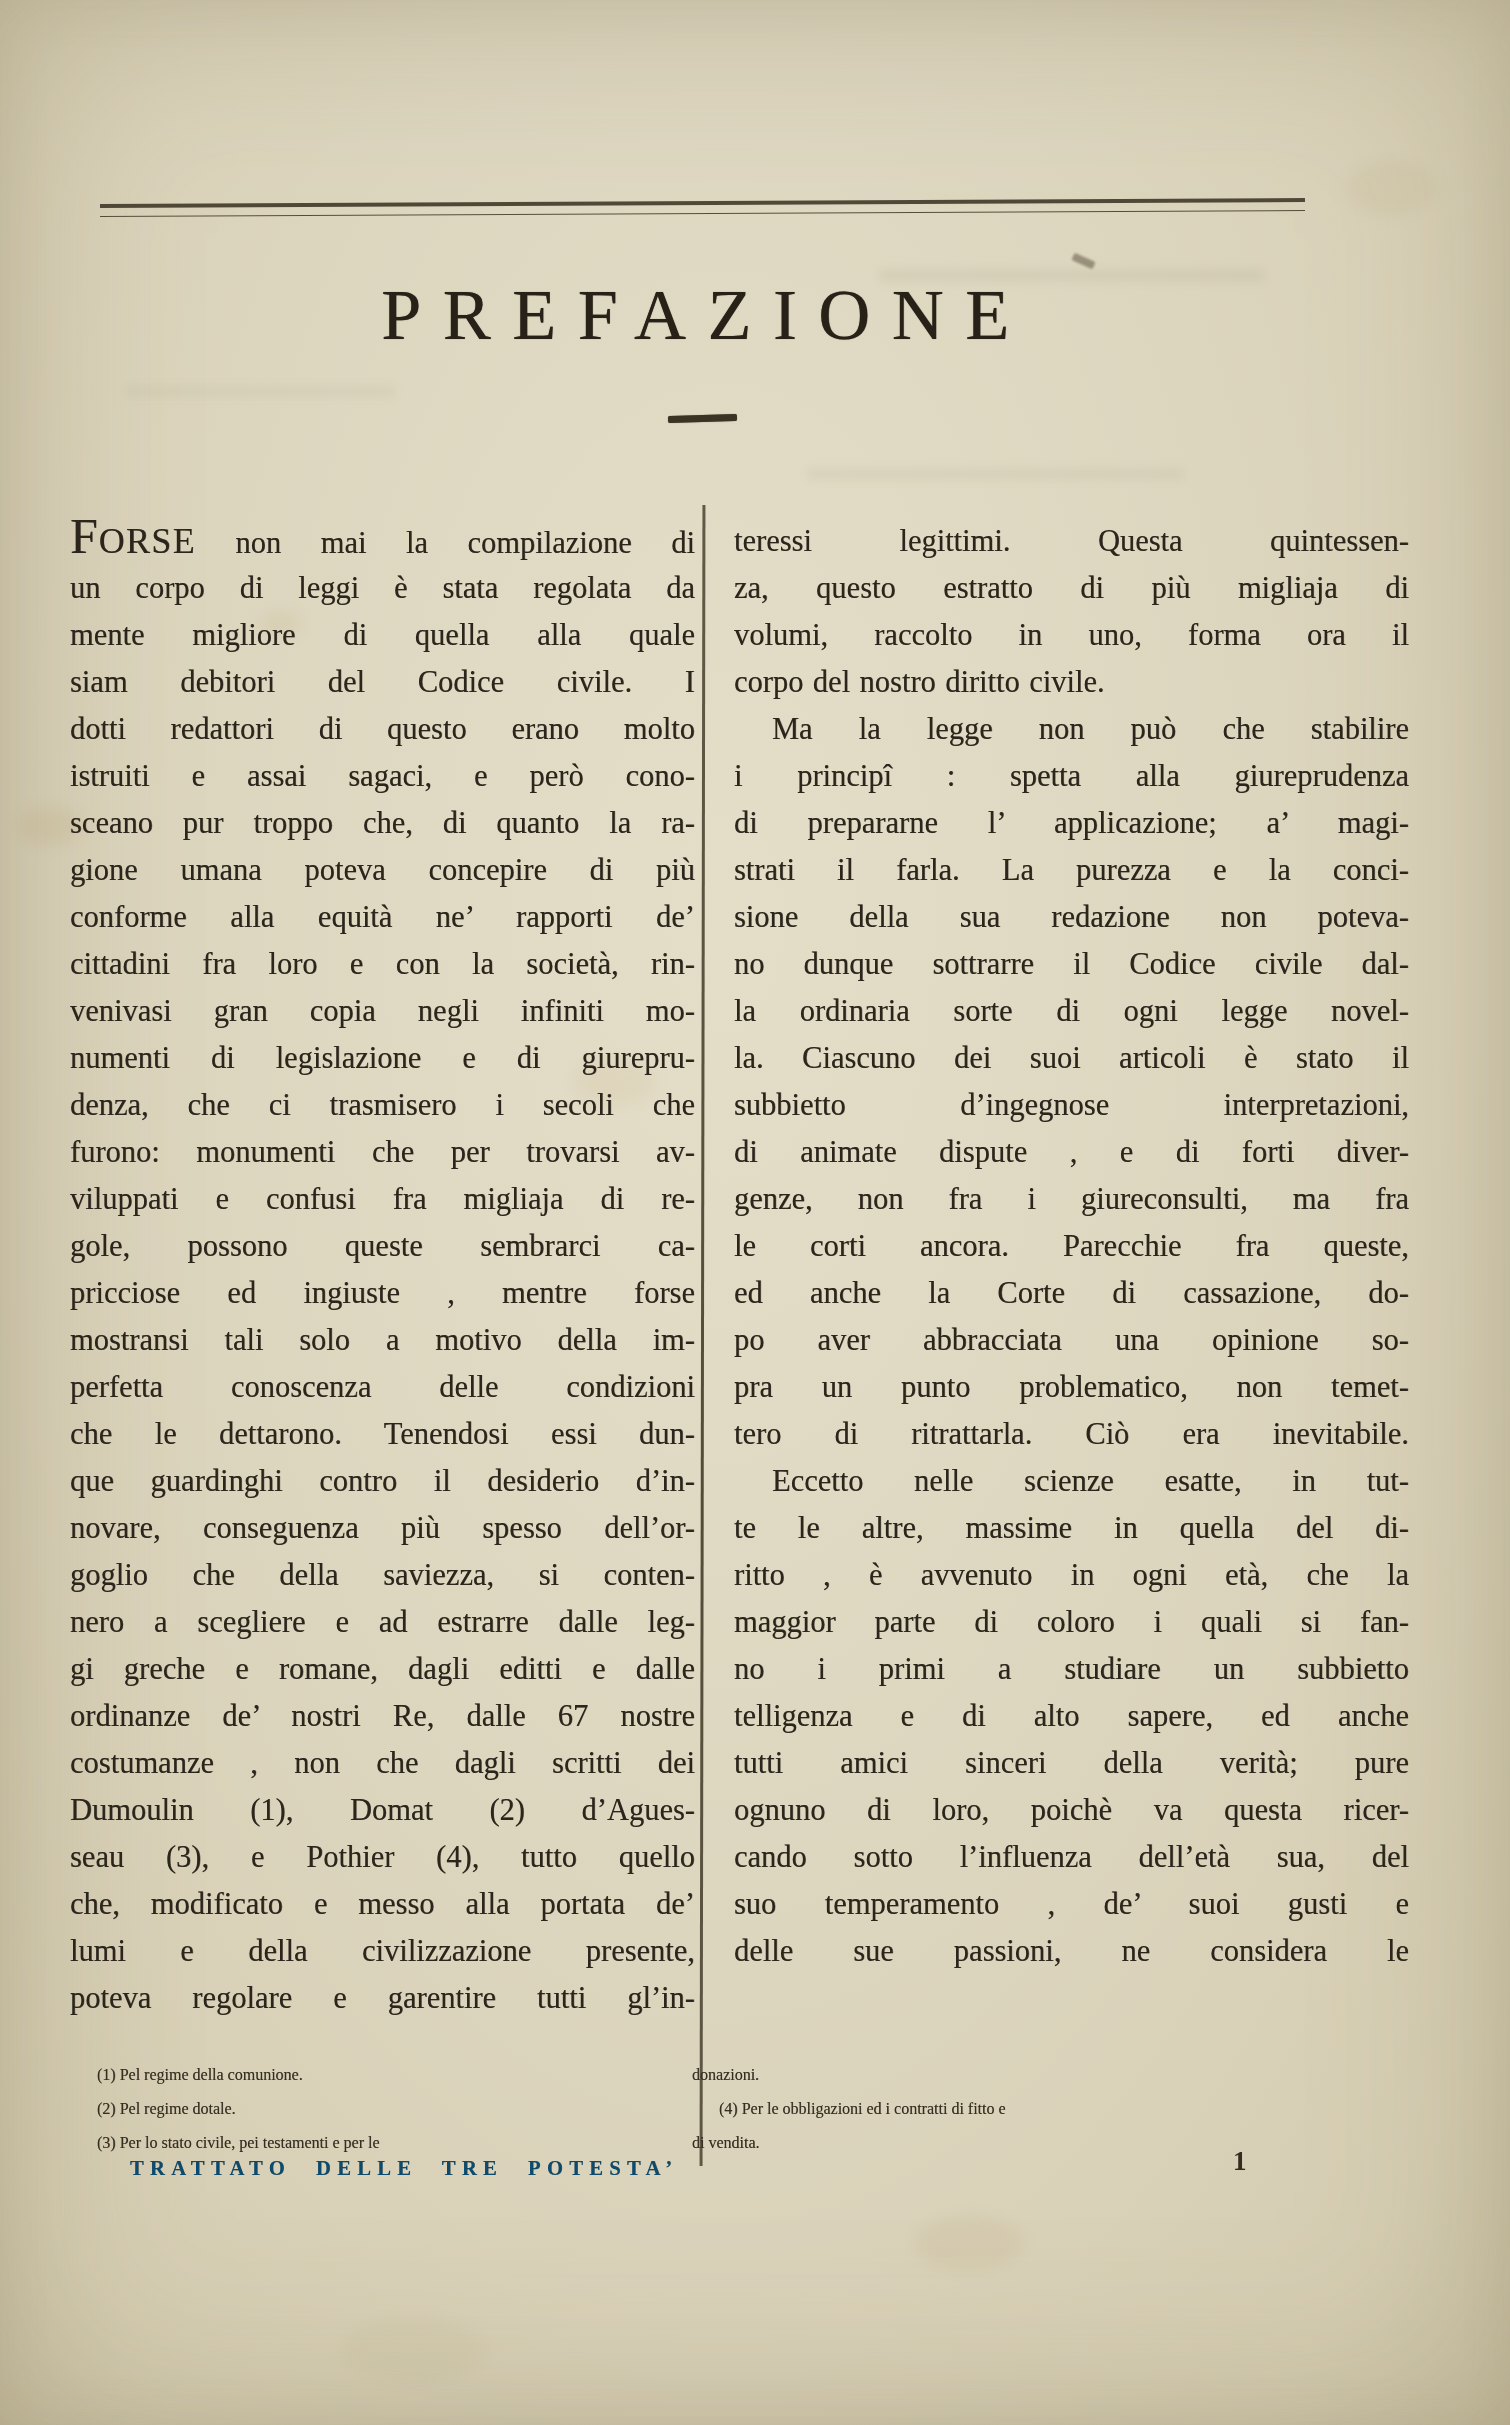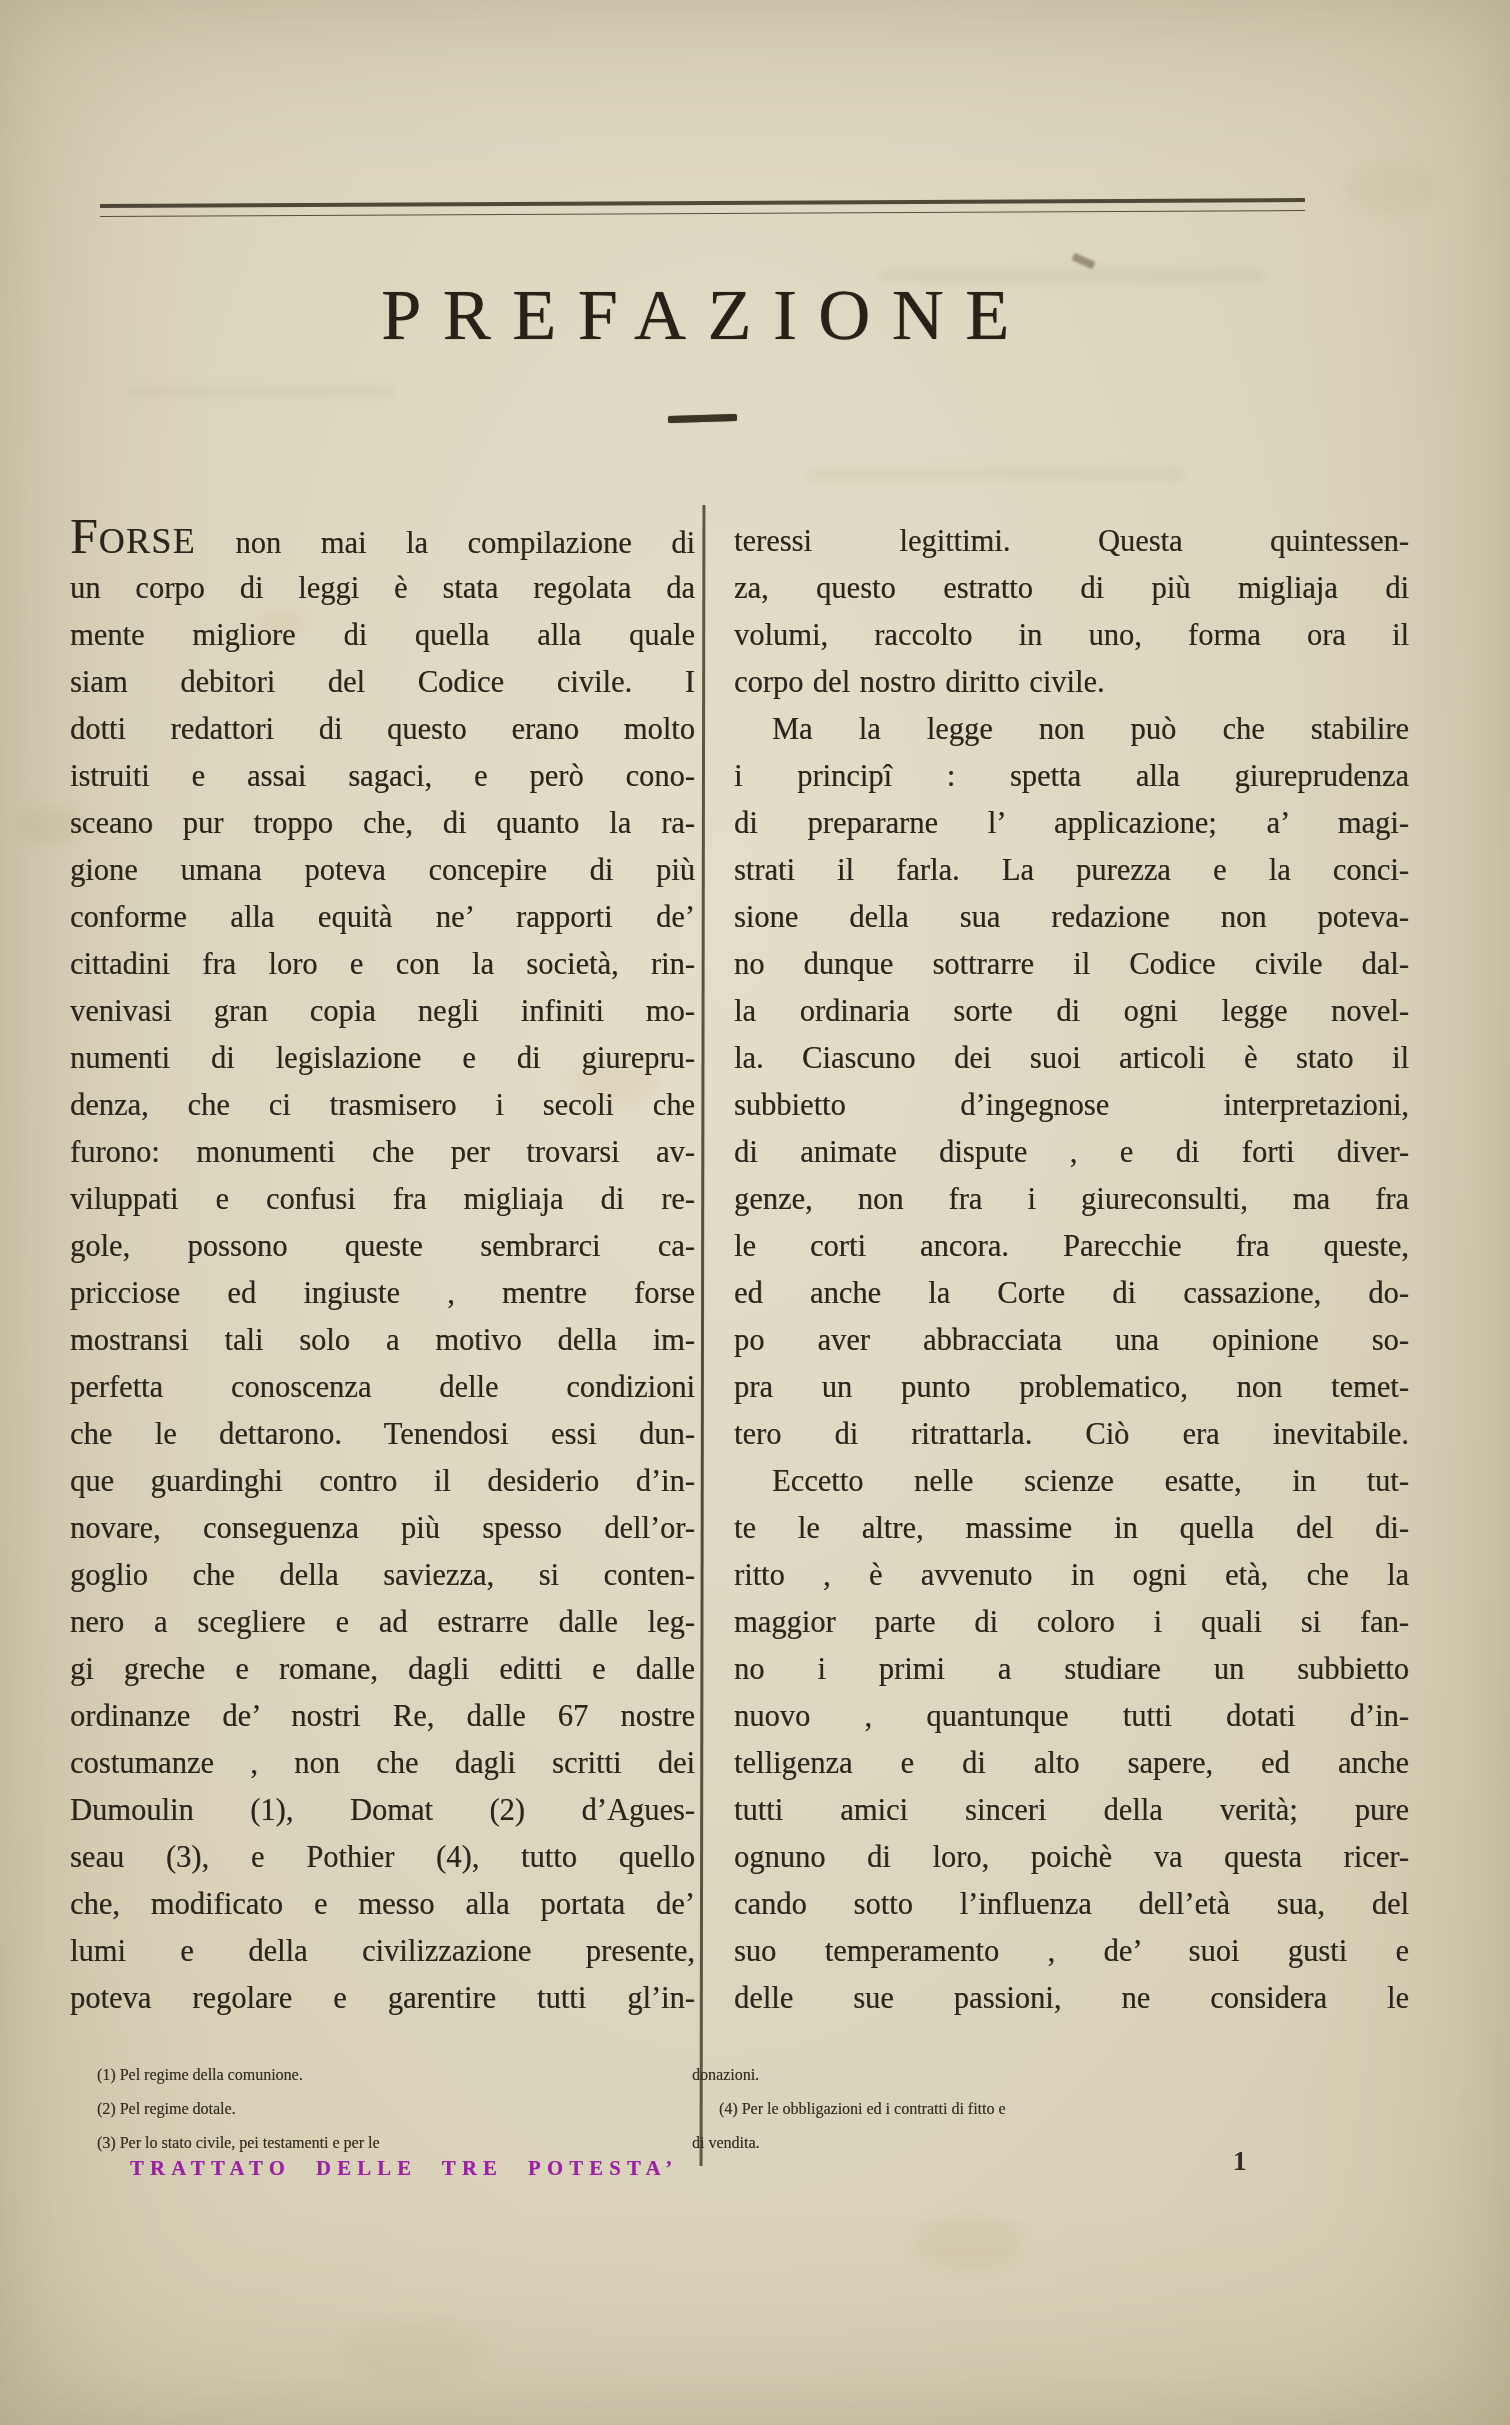--- a/index.html
+++ b/index.html
@@ -56,21 +56,21 @@
     position:absolute;top:2058px;color:#342d21;font-size:16px;
     text-shadow:0.3px 0.2px 0.3px rgba(52,45,33,.45);
   }
   .fn-left{left:70px;width:625px;}
   .fn-right{left:692px;width:675px;}
   .fn-line{line-height:34px;height:34px;text-align:left;}
   .fn-line.ind{text-indent:27px;}
   .signature{
     position:absolute;left:130px;top:2157px;
     font-size:20.6px;font-weight:bold;letter-spacing:6.3px;word-spacing:13.5px;
-    color:#a21caf;text-shadow:0.3px 0.2px 0.4px rgba(58,50,36,.5);
+    color:#0c4a6e;text-shadow:0.3px 0.2px 0.4px rgba(58,50,36,.5);
   }
   .pagenum{
     position:absolute;left:1233px;top:2146px;width:36px;
     font-size:27px;font-weight:bold;color:#332c20;
   }
 </style>
 </head>
 <body>
 
 <div class="page">
@@ -152,21 +152,20 @@
       <div class="line">le corti ancora. Parecchie fra queste,</div>
       <div class="line">ed anche la Corte di cassazione, do-</div>
       <div class="line">po aver abbracciata una opinione so-</div>
       <div class="line">pra un punto problematico, non temet-</div>
       <div class="line">tero di ritrattarla. Ciò era inevitabile.</div>
       <div class="line ind">Eccetto nelle scienze esatte, in tut-</div>
       <div class="line">te le altre, massime in quella del di-</div>
       <div class="line">ritto , è avvenuto in ogni età, che la</div>
       <div class="line">maggior parte di coloro i quali si fan-</div>
       <div class="line">no i primi a studiare un subbietto</div>
-      <div class="line">nuovo , quantunque tutti dotati d’in-</div>
       <div class="line">telligenza e di alto sapere, ed anche</div>
       <div class="line">tutti amici sinceri della verità; pure</div>
       <div class="line">ognuno di loro, poichè va questa ricer-</div>
       <div class="line">cando sotto l’influenza dell’età sua, del</div>
       <div class="line">suo temperamento , de’ suoi gusti e</div>
       <div class="line">delle sue passioni, ne considera le</div>
     </div>
 
   <div class="footnotes fn-left">
       <div class="fn-line ind">(1) Pel regime della comunione.</div>

